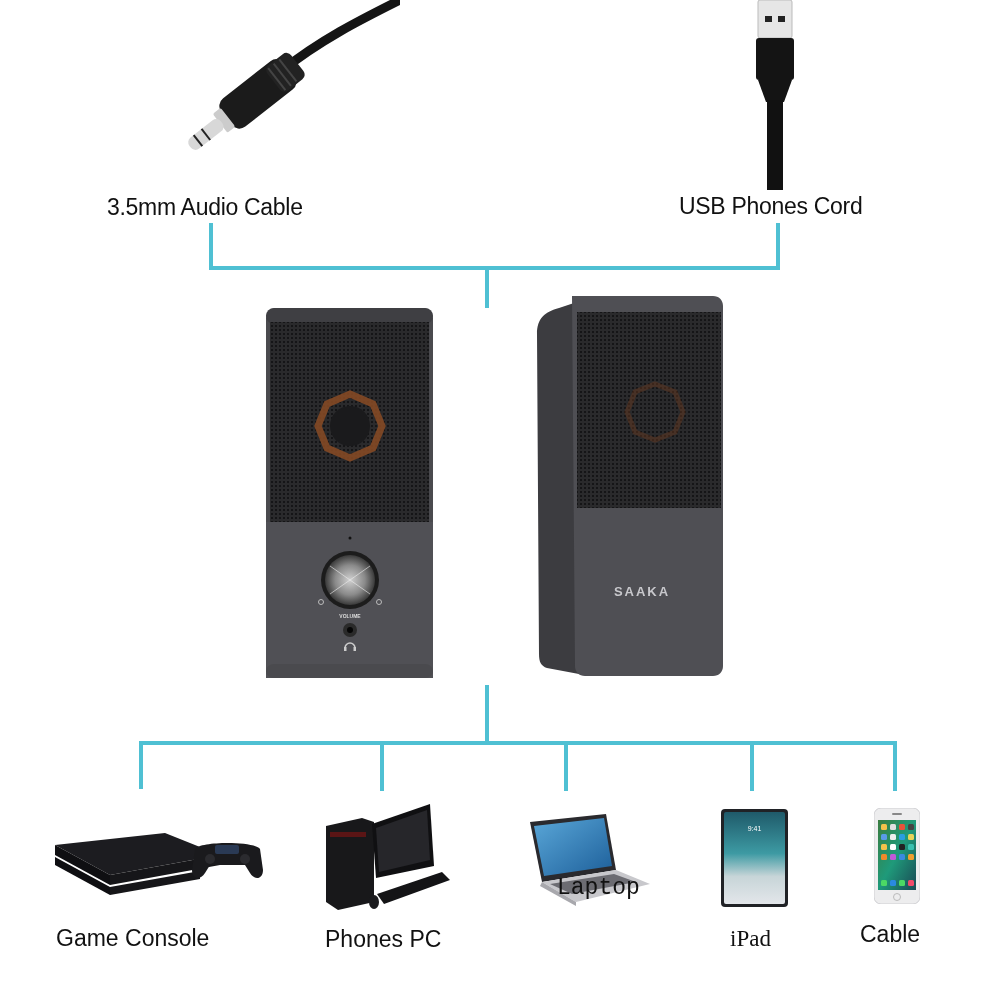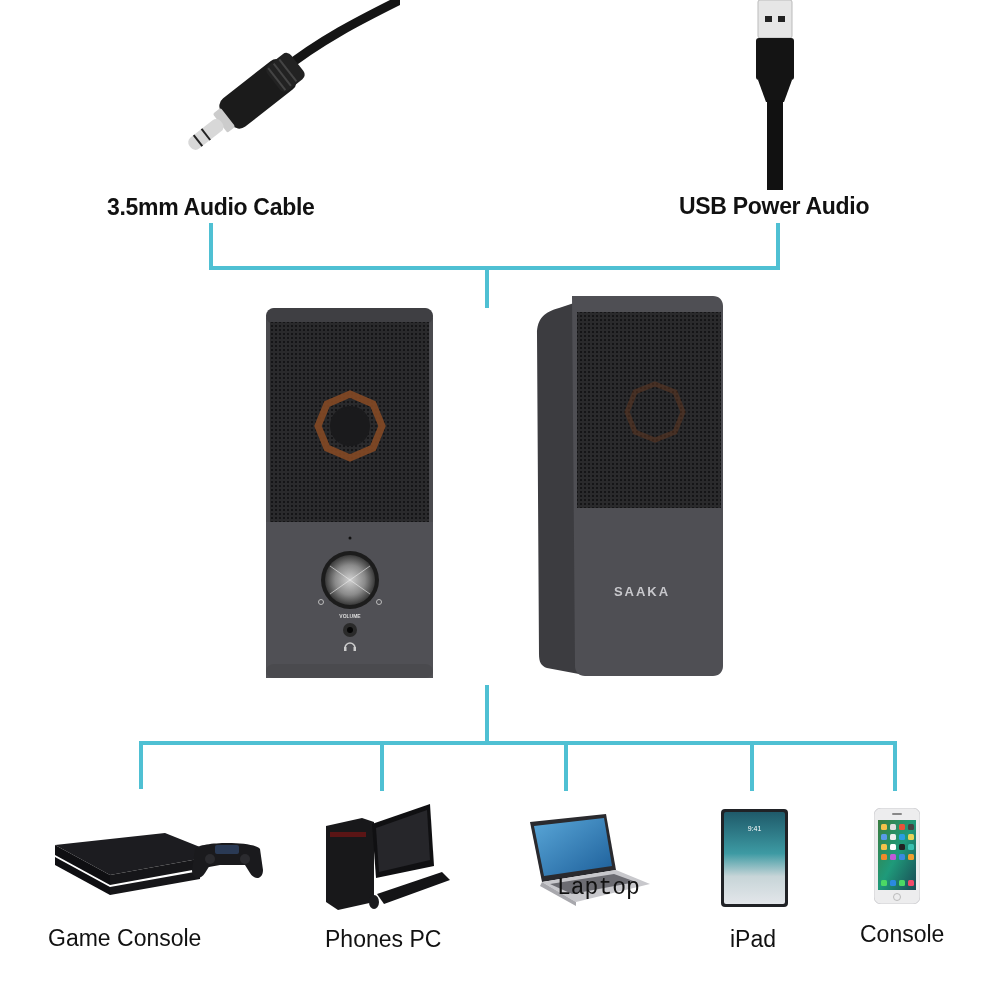--- a/index.html
+++ b/index.html
@@ -1,19 +1,19 @@
 <!DOCTYPE html>
 <html><head>
 <meta charset="utf-8">
 <style>
   html, body { margin:0; padding:0; background:#ffffff; }
   body { width:1000px; height:1000px; position:relative; overflow:hidden; font-family:"Liberation Sans", sans-serif; }
   .abs { position:absolute; }
   .line { position:absolute; background:#4fc0d3; }
-  .label-bold { position:absolute; font-weight:bold; font-size:23px; color:#111; white-space:nowrap; letter-spacing:-0.3px; }
+  .label-bold { position:absolute; font-weight:normal; font-size:23px; color:#111; white-space:nowrap; letter-spacing:-0.3px; }
   .label-dev { position:absolute; font-size:23px; color:#111; white-space:nowrap; text-align:center; }
   svg { display:block; }
 </style>
 </head>
 <body>
 
 <div class="abs" style="left:160px; top:0; width:240px; height:170px;">
   <svg width="240" height="170" viewBox="0 0 240 170">
     <path d="M240 0 C200 20 160 40 120 72" stroke="#151515" stroke-width="9" fill="none" stroke-linecap="round"></path>
     <g transform="rotate(-38 90 100)">
@@ -35,21 +35,21 @@
     <rect x="18" y="0" width="34" height="38" rx="2" fill="#e6e6e6" stroke="#bbb"></rect>
     <rect x="25" y="16" width="7" height="6" fill="#222"></rect>
     <rect x="38" y="16" width="7" height="6" fill="#222"></rect>
     <rect x="16" y="38" width="38" height="42" rx="3" fill="#141414"></rect>
     <path d="M18 80 L52 80 L44 102 L26 102 Z" fill="#141414"></path>
     <rect x="27" y="100" width="16" height="90" fill="#111"></rect>
   </svg>
 </div>
 
 <div class="label-bold" style="left:107px; top:194px;">3.5mm Audio Cable</div>
-<div class="label-bold" style="left:679px; top:193px;">USB Power Audio</div>
+<div class="label-bold" style="left:679px; top:193px;">USB Phones Cord</div>
 
 <div class="line" style="left:209px; top:223px; width:4px; height:47px;"></div>
 <div class="line" style="left:776px; top:223px; width:4px; height:47px;"></div>
 <div class="line" style="left:209px; top:266px; width:571px; height:4px;"></div>
 <div class="line" style="left:485px; top:266px; width:4px; height:42px;"></div>
 
 <div class="abs" style="left:266px; top:308px; width:167px; height:370px;">
   <svg width="167" height="370" viewBox="0 0 167 370">
     <defs>
       <pattern id="mesh" width="4" height="4" patternUnits="userSpaceOnUse">
@@ -111,21 +111,21 @@
     <polygon points="5,30 60,60 60,70 5,40" fill="#0f0f12"></polygon>
     <polygon points="60,60 170,40 170,50 60,70" fill="#161619"></polygon>
     <polygon points="5,42 60,72 60,80 5,50" fill="#0f0f12"></polygon>
     <polygon points="60,72 150,56 150,64 60,80" fill="#161619"></polygon>
     <path d="M145 34 C150 26 205 26 210 34 L213 55 C213 64 205 66 200 58 L195 50 L160 50 L155 58 C150 66 142 64 142 55 Z" fill="#1a1a1d"></path>
     <rect x="165" y="30" width="24" height="9" rx="2" fill="#2a3a55"></rect>
     <circle cx="160" cy="44" r="5" fill="#2b2b2f"></circle>
     <circle cx="195" cy="44" r="5" fill="#2b2b2f"></circle>
   </svg>
 </div>
-<div class="label-dev" style="left:48px; top:925px;text-align:center;">Game Console</div>
+<div class="label-dev" style="left:56px; top:925px;text-align:center;">Game Console</div>
 
 <div class="abs" style="left:322px; top:802px; width:130px; height:110px;">
   <svg width="130" height="110" viewBox="0 0 130 110">
     <polygon points="4,24 40,16 52,20 52,100 16,108 4,100" fill="#18181a"></polygon>
     <rect x="8" y="30" width="36" height="5" fill="#5a1515"></rect>
     <polygon points="50,22 108,2 112,64 54,76" fill="#101012"></polygon>
     <polygon points="54,26 105,8 108,58 57,70" fill="#26262a"></polygon>
     <polygon points="55,92 120,70 128,78 62,102" fill="#141416"></polygon>
     <ellipse cx="52" cy="100" rx="5" ry="7" fill="#1a1a1d"></ellipse>
   </svg>
@@ -157,21 +157,21 @@
         <stop offset="0.45" stop-color="#3d9aa3"></stop>
         <stop offset="0.7" stop-color="#c7d5d8"></stop>
         <stop offset="1" stop-color="#e3e6ea"></stop>
       </linearGradient>
     </defs>
     <rect x="0" y="0" width="67" height="98" rx="4" fill="#202226"></rect>
     <rect x="3" y="3" width="61" height="92" rx="2" fill="url(#ipad)"></rect>
     <text x="33.5" y="22" font-size="7" fill="#ffffff" text-anchor="middle" font-family="Liberation Sans, sans-serif">9:41</text>
   </svg>
 </div>
-<div class="label-dev" style="left:730px; top:926px;">iPad</div>
+<div class="label-dev" style="left:730px; top:926px;font-family:Liberation Serif, serif;">iPad</div>
 
 <div class="abs" style="left:874px; top:808px; width:46px; height:96px;">
   <svg width="46" height="96" viewBox="0 0 46 96">
     <defs>
       <linearGradient id="phscr" x1="0" y1="0" x2="1" y2="1">
         <stop offset="0" stop-color="#3a7d40"></stop>
         <stop offset="0.5" stop-color="#1f9a7a"></stop>
         <stop offset="1" stop-color="#1a4a55"></stop>
       </linearGradient>
     </defs>
@@ -196,13 +196,13 @@
         <rect x="34" y="46" width="6" height="6" rx="1.5" fill="#f0a030"></rect>
       <rect x="7" y="72" width="6" height="6" rx="1.5" fill="#4cd964"></rect>
         <rect x="16" y="72" width="6" height="6" rx="1.5" fill="#2a8ae0"></rect>
         <rect x="25" y="72" width="6" height="6" rx="1.5" fill="#4cd964"></rect>
         <rect x="34" y="72" width="6" height="6" rx="1.5" fill="#f04a6a"></rect>
     </g>
     <circle cx="23" cy="89" r="3.5" fill="none" stroke="#bbb"></circle>
     <rect x="18" y="5" width="10" height="2" rx="1" fill="#888"></rect>
   </svg>
 </div>
-<div class="label-dev" style="left:860px; top:921px;">Console</div>
+<div class="label-dev" style="left:860px; top:921px;">Cable</div>
 
 </body></html>

